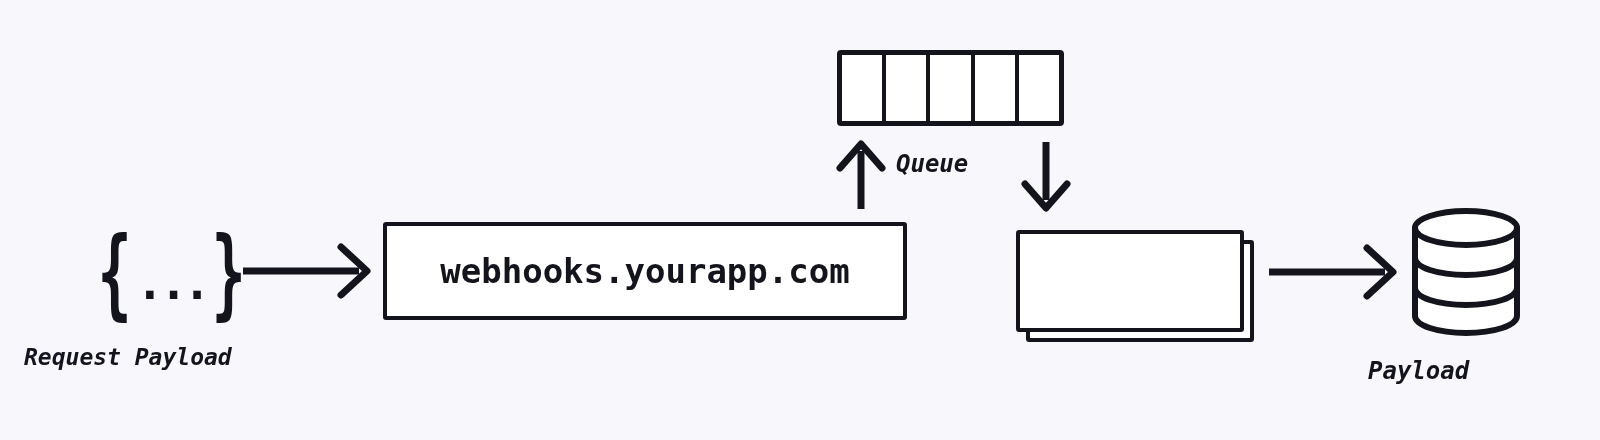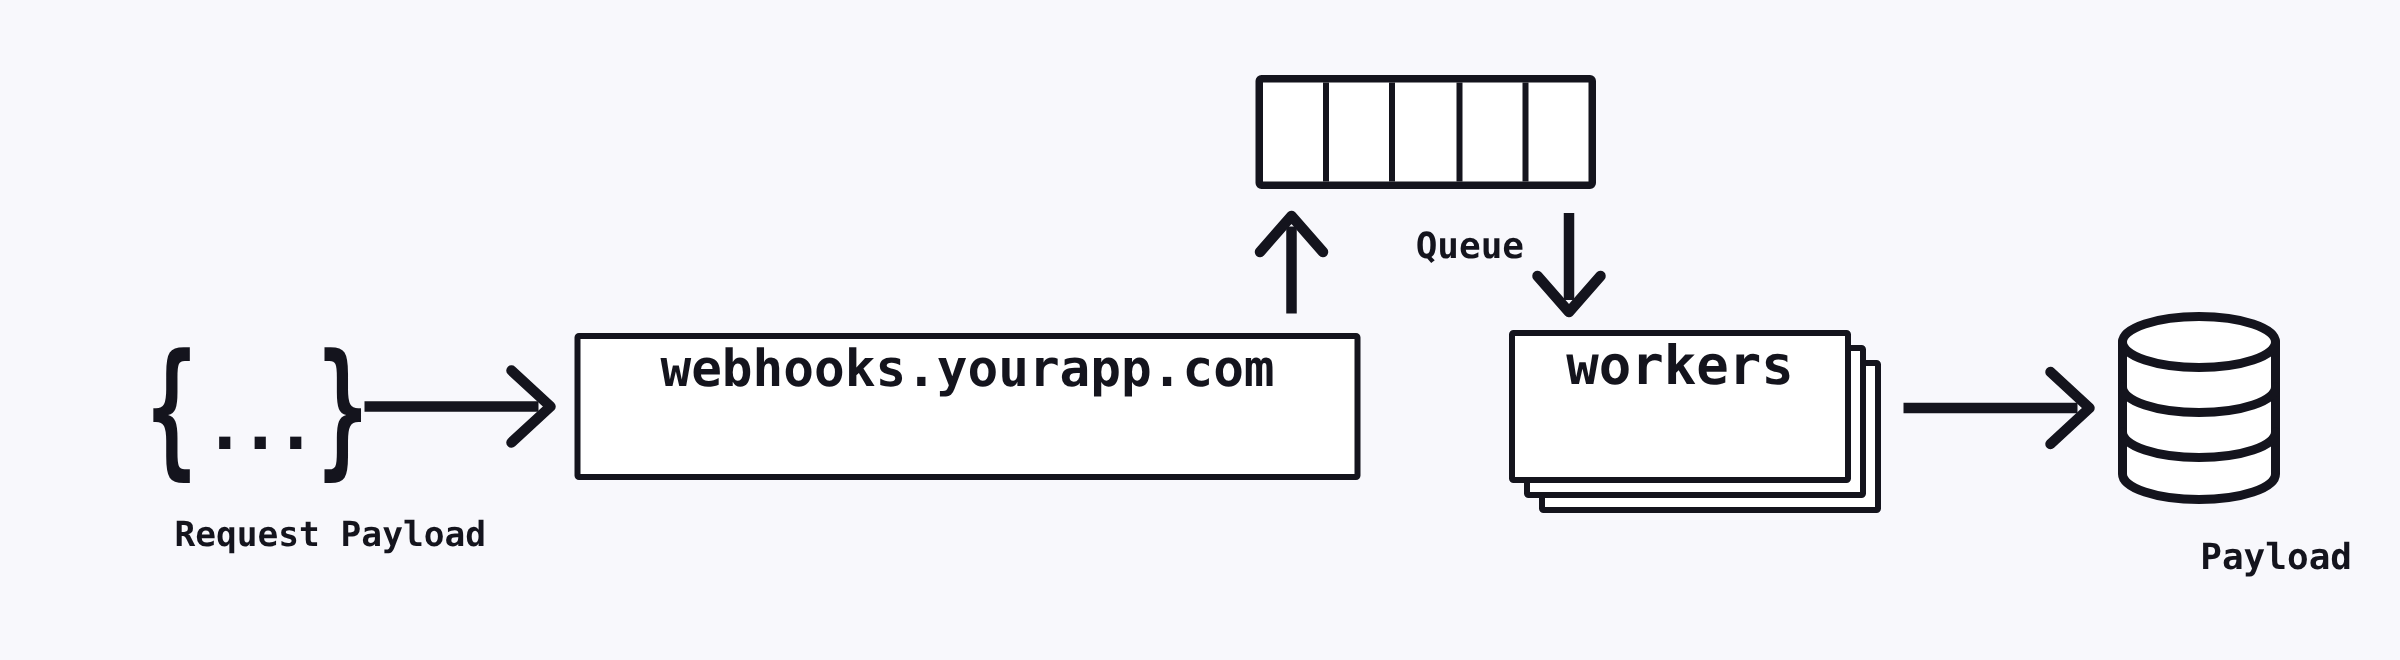--- a/index.html
+++ b/index.html
@@ -34,21 +34,21 @@
   }
   .brace{font-size:98px;line-height:94px;display:inline-block;transform:scaleX(.58);margin:0 -8px;}
   .dots{font-size:46px;line-height:46px;letter-spacing:-4px;margin:0 0 14px;}
 
   
   .node{
     position:absolute;box-sizing:border-box;
     background:var(--node-fill);
     border:4px solid var(--stroke);
     border-radius:3px;
-    display:flex;align-items:flex-start;justify-content:center;
+    display:flex;align-items:center;justify-content:center;
     font-weight:bold;
   }
   .server-box{left:383px;top:222px;width:524px;height:98px;font-size:34px;}
   .workers-box{left:1006px;top:220px;width:228px;height:102px;font-size:36px;z-index:3;}
   .stack-layer{
     position:absolute;box-sizing:border-box;width:228px;height:102px;
     background:var(--node-fill);border:4px solid var(--stroke);border-radius:3px;
   }
   .stack-mid{left:1016px;top:230px;z-index:2;}
   .stack-back{left:1026px;top:240px;z-index:1;}
@@ -58,22 +58,23 @@
     position:absolute;left:837px;top:50px;width:227px;height:76px;
     box-sizing:border-box;border:5px solid var(--stroke);border-radius:4px;
     background:var(--node-fill);
     display:flex;
   }
   .qcell{flex:1;border-right:4px solid var(--stroke);}
   .qcell:last-child{border-right:none;}
 
   
   .label{
-    position:absolute;font-weight:bold;text-align:right;
+    position:absolute;font-weight:bold;text-align:left;
     white-space:nowrap;
+    font-style:italic;
   }
   .payload-label{left:24px;top:344px;width:300px;font-size:23px;}
   .queue-label{left:896px;top:150px;width:120px;font-size:24px;}
   .database-label{left:1368px;top:357px;width:200px;font-size:24px;}
 </style>
 </head>
 <body>
 
 <div class="canvas">
 
@@ -122,19 +123,16 @@
       <div class="qcell"></div>
       <div class="qcell"></div>
       <div class="qcell"></div>
       <div class="qcell"></div>
       <div class="qcell"></div>
     </div>
   <div class="label queue-label">Queue</div>
 
   <div class="stack-layer stack-back"></div>
   <div class="stack-layer stack-mid"></div>
-  <div class="node workers-box">
-    <span>workers</span>
-  </div>
 
   <div class="label database-label">Payload</div>
 
 </div>
 
 </body></html>

